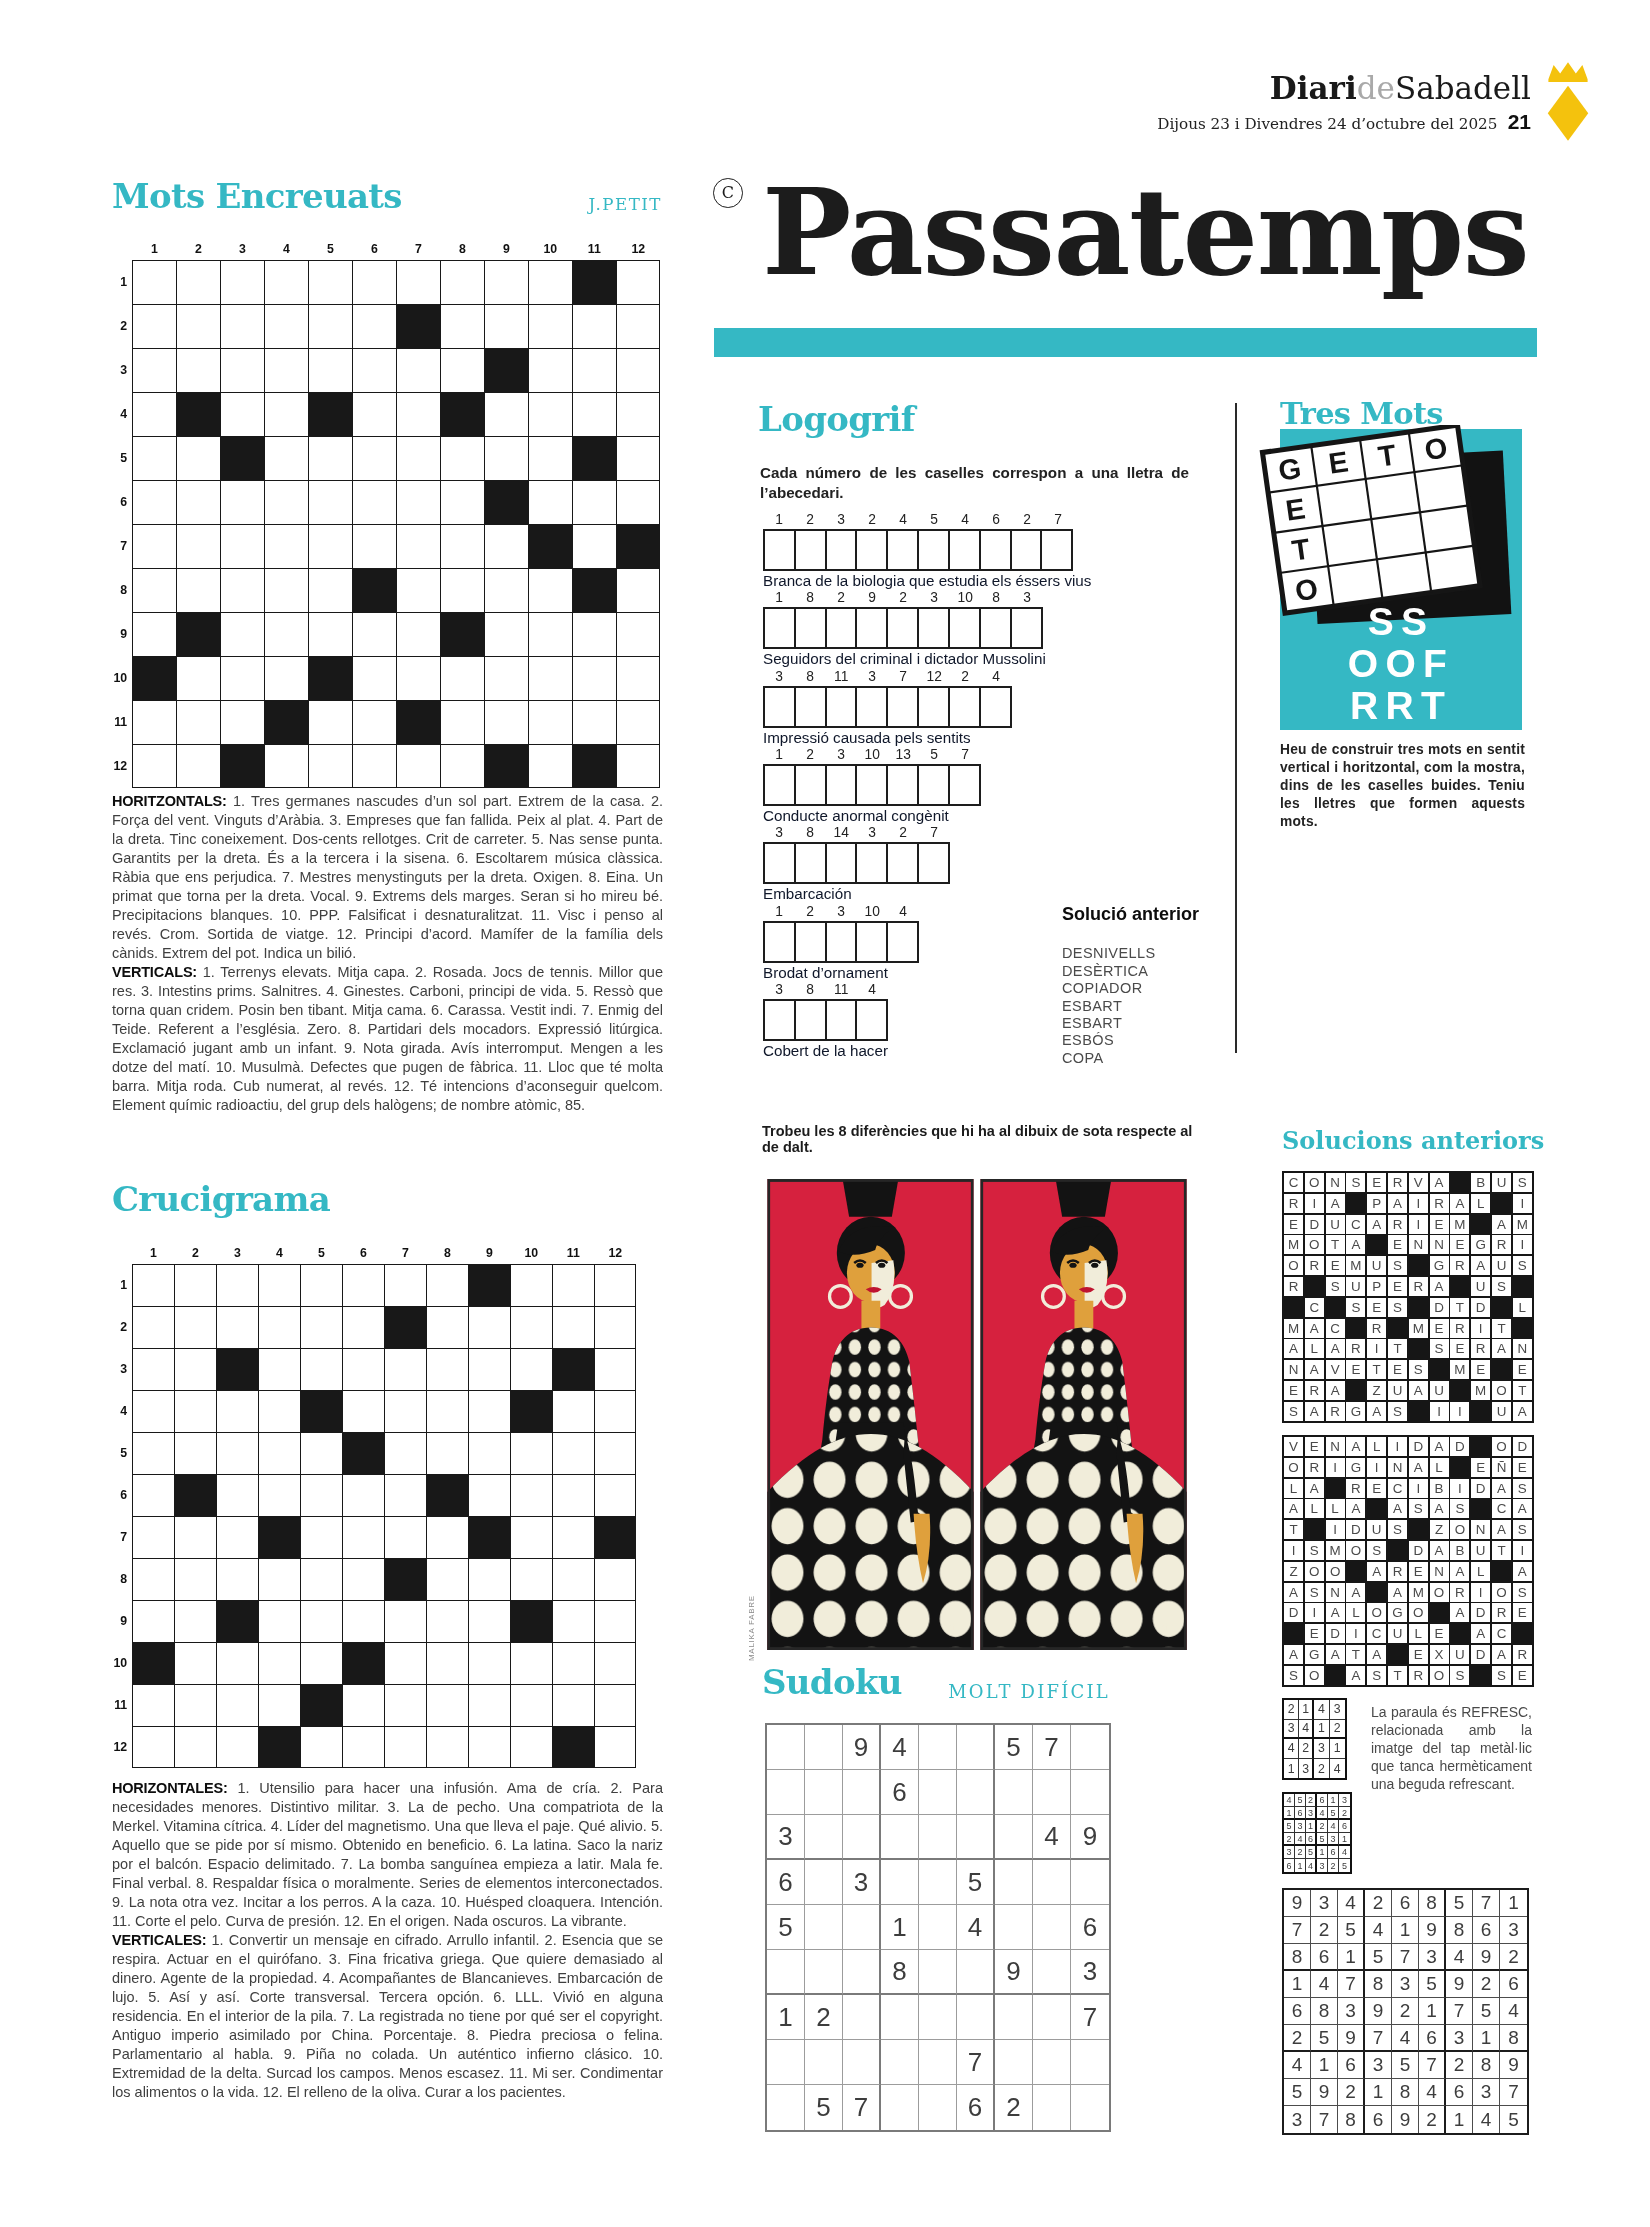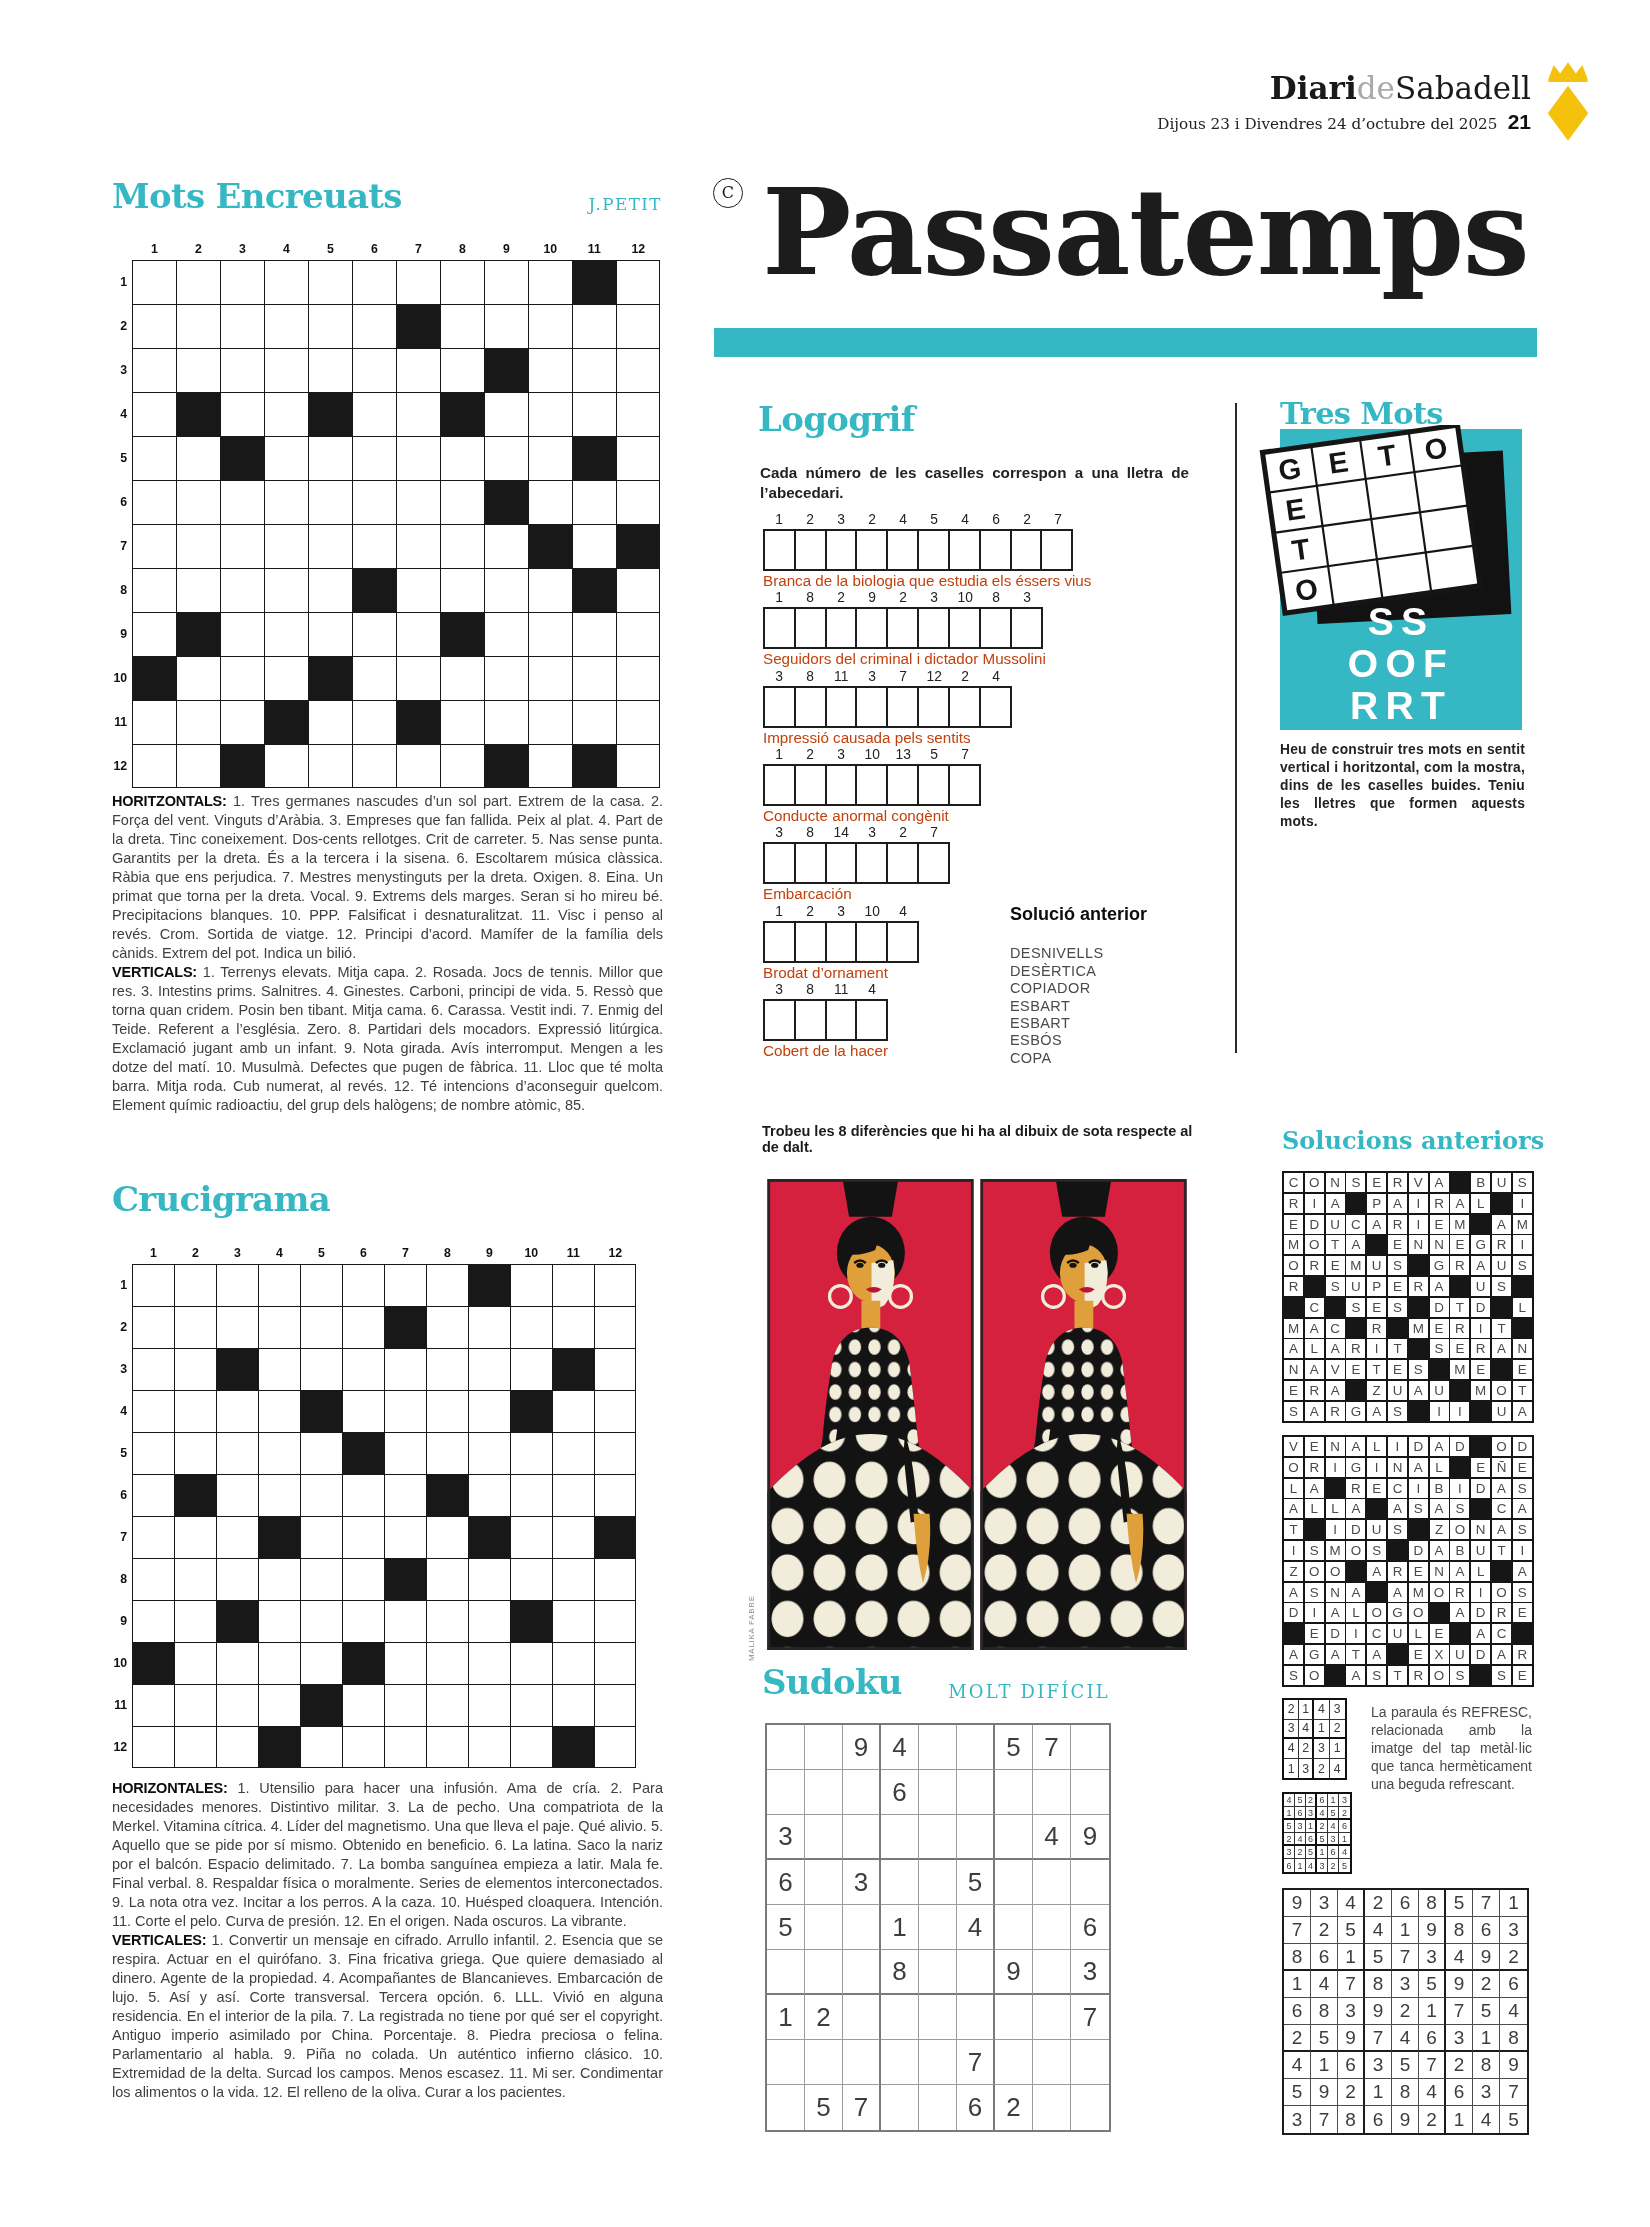--- a/index.html
+++ b/index.html
@@ -39,21 +39,21 @@
   .clues p{margin:0;}
 
   
   .lg-intro{font-size:15.2px;line-height:19.6px;font-weight:700;color:#222;text-align:justify;}
   .lg-row{position:absolute;left:0;}
   .lg-nums{display:flex;height:17.4px;padding-left:0.7px;}
   .lg-n{width:31px;text-align:center;font-size:13.8px;color:#222;font-weight:500;}
   .lg-boxes{display:flex;}
   .lg-box{width:33px;height:42px;background:#fff;border:2.2px solid #1d1d1d;box-sizing:border-box;}
   .lg-box + .lg-box{margin-left:-2.2px;}
-  .lg-clue{height:19px;line-height:20.3px;font-size:15.2px;color:#c2410c;}
+  .lg-clue{height:19px;line-height:20.3px;font-size:15.2px;color:#0f172a;}
   .prev-title{font-weight:800;font-size:18px;color:#0d0d0d;}
   .prev-item{font-size:14.5px;line-height:17.4px;color:#4a4a4a;letter-spacing:0.4px;}
 
   
   .diff-caption{font-size:14.5px;font-weight:600;color:#1c1c1c;}
   .diff-caption b{font-weight:900;}
   .credit{font-size:8px;color:#8a8a8a;letter-spacing:0.7px;writing-mode:vertical-rl;transform:rotate(180deg);}
 
   
   .sd{display:flex;align-items:center;justify-content:center;background:#fff;box-sizing:border-box;}
@@ -604,21 +604,21 @@
         <div class="lg-boxes">
           <div class="lg-box"></div>
           <div class="lg-box"></div>
           <div class="lg-box"></div>
           <div class="lg-box"></div>
         </div>
         <div class="lg-clue">Cobert de la hacer</div>
       </div>
     </div>
 
-  <div class="abs" style="left:1010px;top:904px;width:196px;">
+  <div class="abs" style="left:1062px;top:904px;width:196px;">
     <div class="prev-title">Solució anterior</div>
     <div id="prev-solutions" style="margin-top:20.3px;">
         <div class="prev-item">DESNIVELLS</div>
         <div class="prev-item">DESÈRTICA</div>
         <div class="prev-item">COPIADOR</div>
         <div class="prev-item">ESBART</div>
         <div class="prev-item">ESBART</div>
         <div class="prev-item">ESBÓS</div>
         <div class="prev-item">COPA</div>
       </div>

